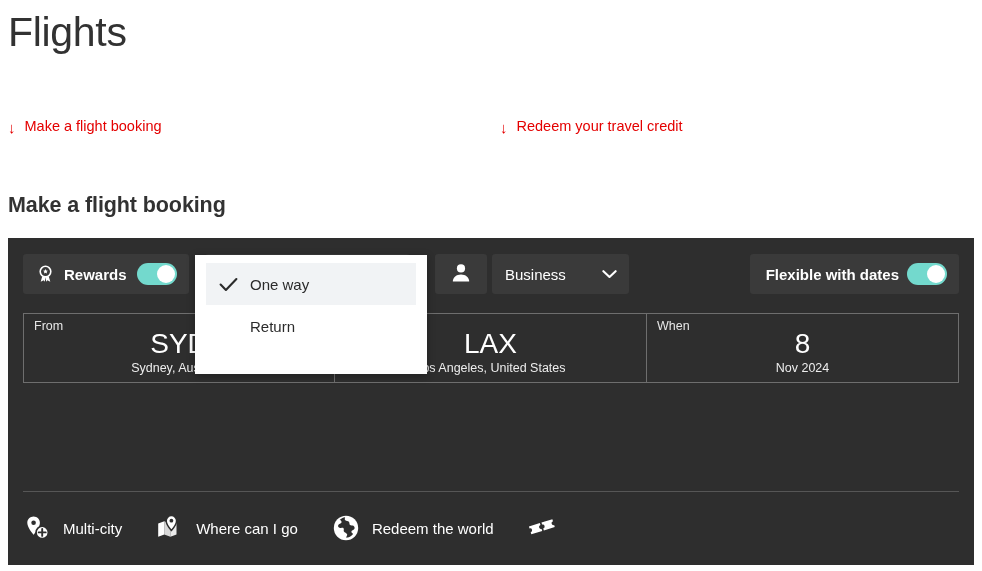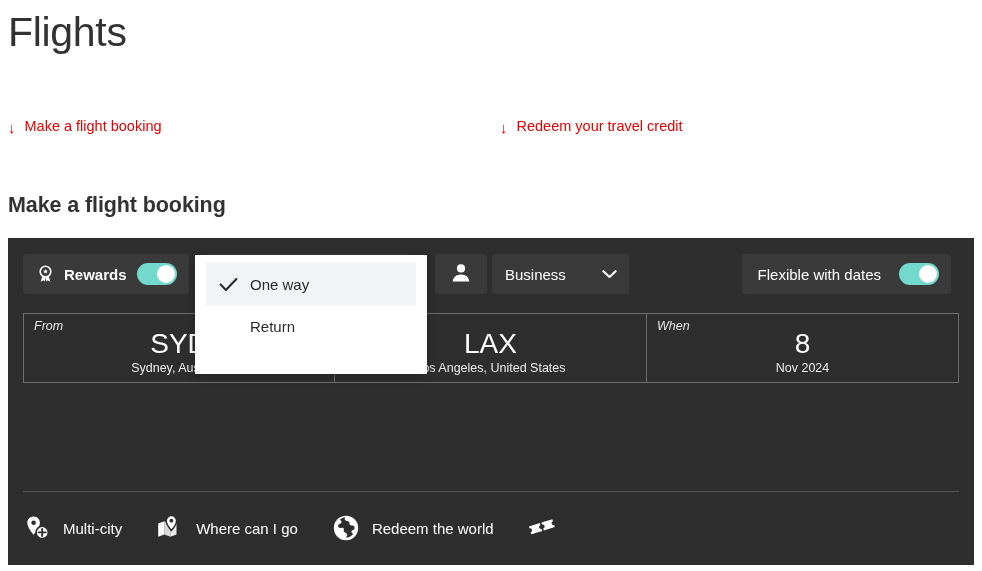--- a/index.html
+++ b/index.html
@@ -180,31 +180,32 @@
     box-sizing: border-box;
     font-size: 15px;
     color: #ffffff;
     cursor: pointer;
   }
   .chevron-down-icon svg { display: block; }
 
   
   .flex-pill {
     position: absolute;
-    right: 8px;
-    top: 0;
-    height: 40px;
-    display: flex;
-    align-items: center;
-    gap: 18px;
+    right: 0;
+    top: 0;
+    height: 40px;
+    display: flex;
+    align-items: center;
+    gap: 8px;
     background: #3a3a3a;
     padding: 0 12px 0 16px;
     border-radius: 3px;
     cursor: pointer;
     box-sizing: border-box;
+    font-weight: bold;
   }
   .flex-pill .label {
     font-size: 15px;
     color: #ffffff;
     white-space: nowrap;
   }
 
   
   .fields-row {
     position: absolute;
@@ -224,21 +225,20 @@
   .field + .field { border-left: none; }
   .field.from  { width: 312px; }
   .field.to    { width: 312px; }
   .field.when  { width: 312px; }
   .field-label {
     position: absolute;
     left: 10px;
     top: 5px;
     font-size: 12.5px;
     color: #e6e6e6;
-    font-style: italic;
   }
   .field-value {
     position: absolute;
     left: 0;
     right: 0;
     top: 13px;
     text-align: center;
     font-size: 28px;
     font-weight: 400;
     color: #ffffff;

